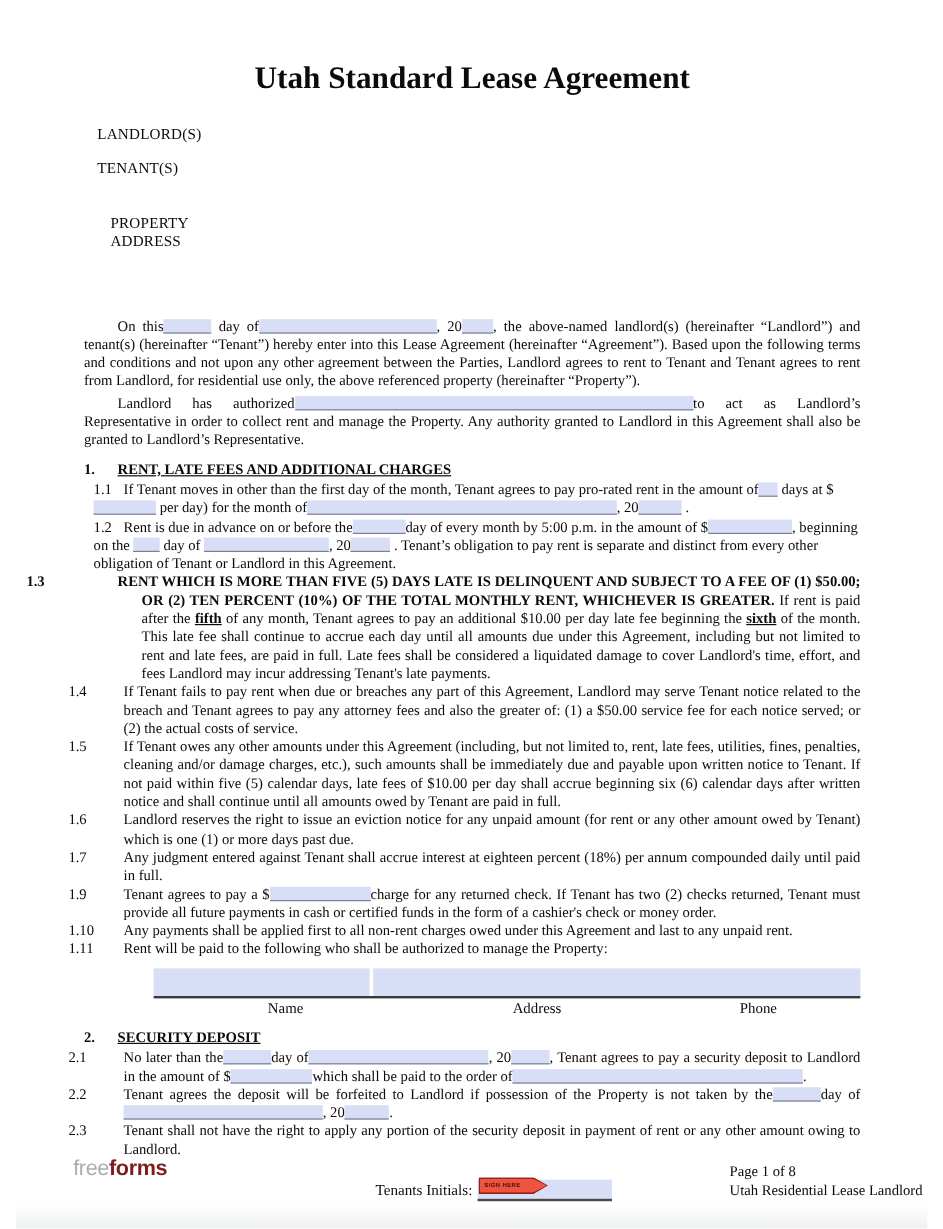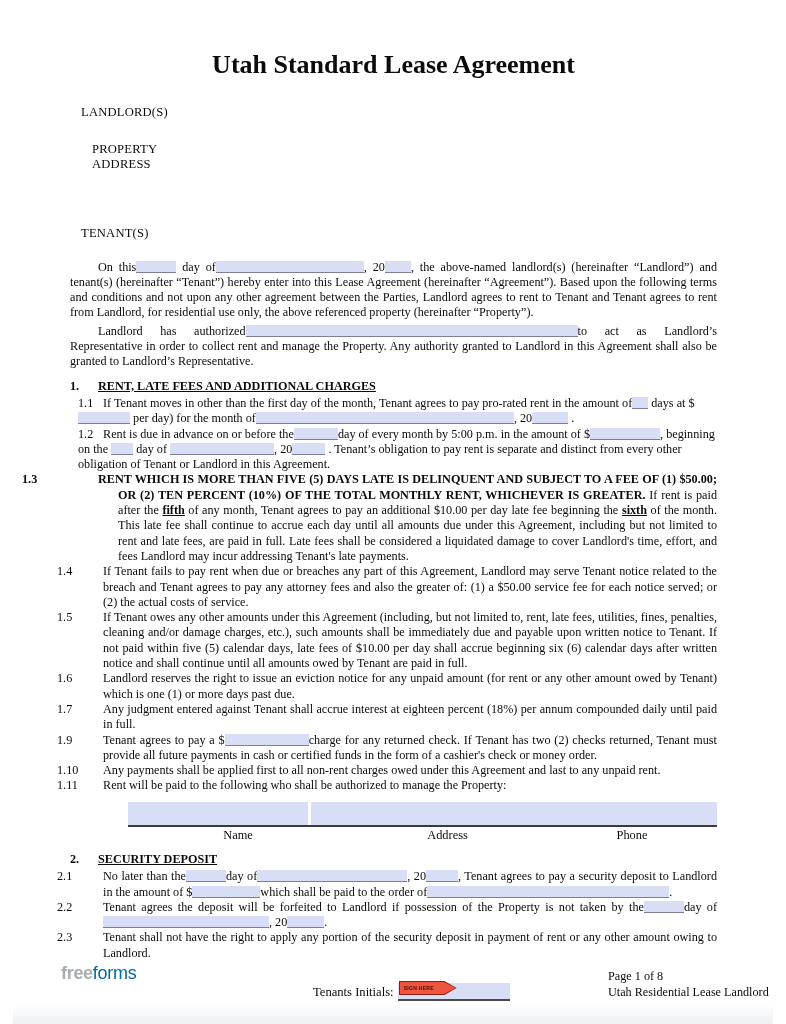--- a/index.html
+++ b/index.html
@@ -61,22 +61,22 @@
   .mgr-labels { display:flex; font-size:12.4px; padding-top:1px; }
   .mgr-labels .ml1 { width:220px; text-align:center; }
   .mgr-labels .ml2 { flex:1; text-align:center; }
   .mgr-labels .ml3 { width:170px; text-align:center; }
 
   
   .footer-logo {
     position:absolute; left:48px; top:966px;
     font-family:"Liberation Sans", sans-serif; font-size:18px; letter-spacing:-0.3px;
   }
-  .lg-free { color:#a9adb2; font-weight:bold;margin-top:24px; }
-  .lg-forms { color:#0369a1; font-weight:normal; }
+  .lg-free { color:#a9adb2; font-weight:normal;margin-top:24px; }
+  .lg-forms { color:#7f1d1d; font-weight:bold; }
   .initials-wrap { position:absolute; left:300px; top:983px; display:flex; align-items:flex-end; font-size:12.6px; }
   .init-label { margin-right:4px; line-height:18px;text-align:center; }
   .init-field {
     position:relative; display:inline-block; width:112px; height:18px;
     background:#d9def7; border-bottom:2px solid #4a4a4a;
   }
   .flag {
     position:absolute; left:1px; top:-2px; width:58px; height:14px;
     background:#8e1e12;
     clip-path:polygon(0 0, 79% 0, 100% 50%, 79% 100%, 0 100%);
@@ -103,33 +103,33 @@
 <div class="page">
   <div class="content">
 
     <div class="title">Utah Standard Lease Agreement</div>
 
     <div class="party-table">
       <div class="prow">
         <div class="plabel">LANDLORD(S)</div>
         <div class="pfield"></div>
       </div>
+      <div class="prow gap-after">
+        <div class="plabel">TENANT(S)</div>
+        <div class="pfield"></div>
+      </div>
       <div class="prow">
         <div class="plabel two-line">
           <span>PROPERTY</span><br>
           <span>ADDRESS</span>
         </div>
         <div class="pfield-stack">
           <div class="pfield"></div>
           <div class="pfield"></div>
         </div>
-      </div>
-      <div class="prow gap-after">
-        <div class="plabel">TENANT(S)</div>
-        <div class="pfield"></div>
       </div>
     </div>
 
     <p class="body indent"><span>On this</span><span class="blank" style="width: 40px;"></span><span> day of</span><span class="blank" style="width: 148px;"></span><span>, 20</span><span class="blank" style="width: 26px;"></span><span>, the above-named landlord(s) (hereinafter “Landlord”) and tenant(s) (hereinafter “Tenant”) hereby enter into this Lease Agreement (hereinafter “Agreement”). Based upon the following terms and conditions and not upon any other agreement between the Parties, Landlord agrees to rent to Tenant and Tenant agrees to rent from Landlord, for residential use only, the above referenced property (hereinafter “Property”).</span></p>
     <p class="body indent"><span>Landlord has authorized</span><span class="blank" style="width: 332px;"></span><span>to act as Landlord’s Representative in order to collect rent and manage the Property. Any authority granted to Landlord in this Agreement shall also be granted to Landlord’s Representative.</span></p>
 
     <div class="sec-head">
       <span class="sec-num">1.</span>
       <span class="sec-title">RENT, LATE FEES AND ADDITIONAL CHARGES</span>
     </div>

